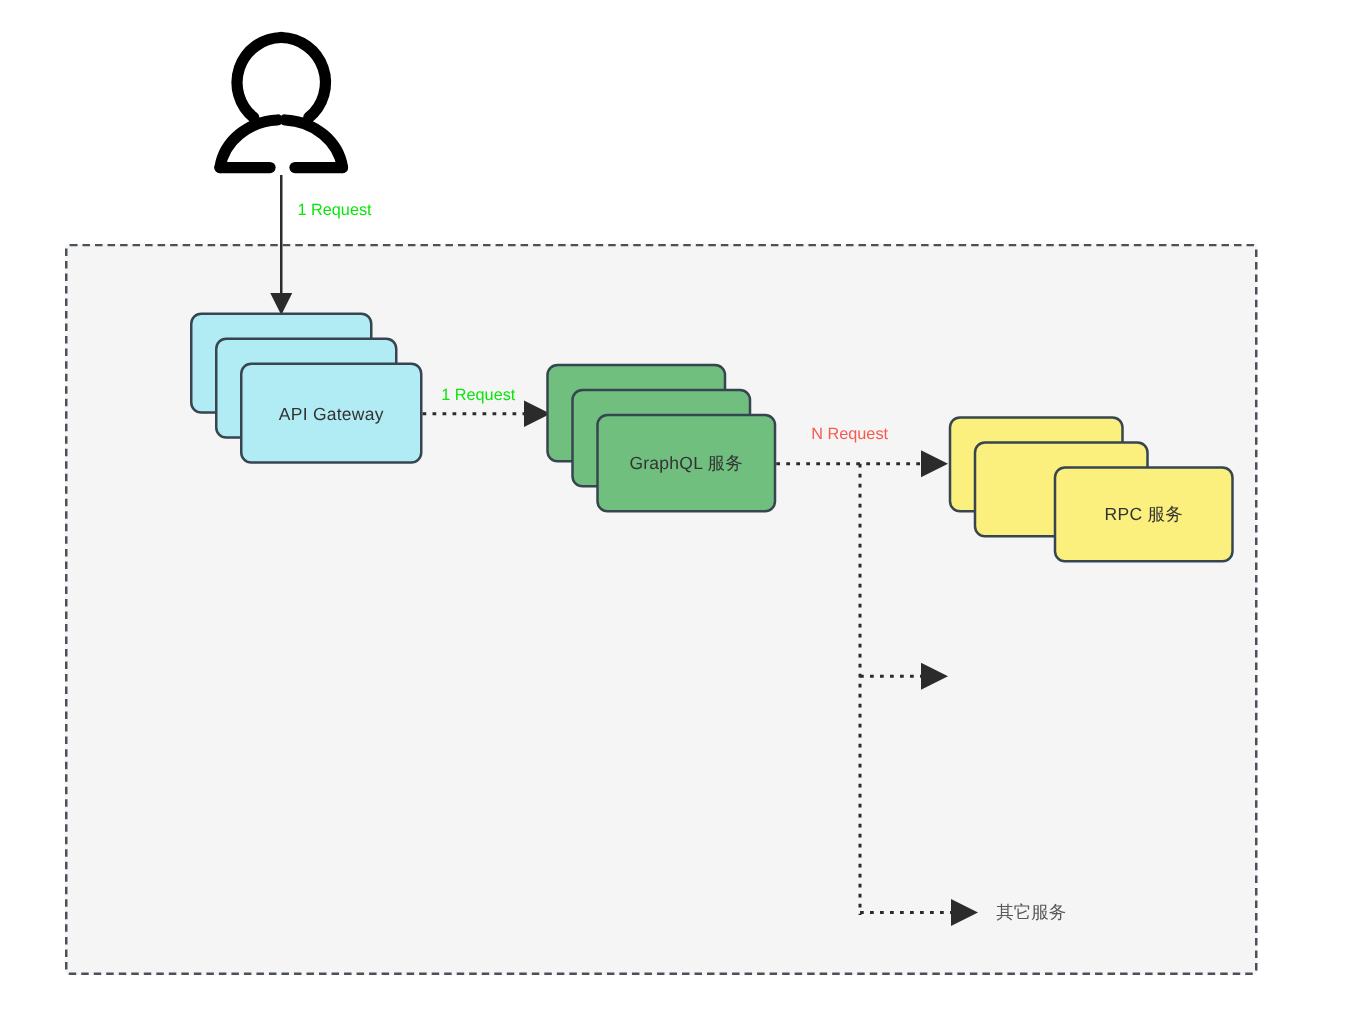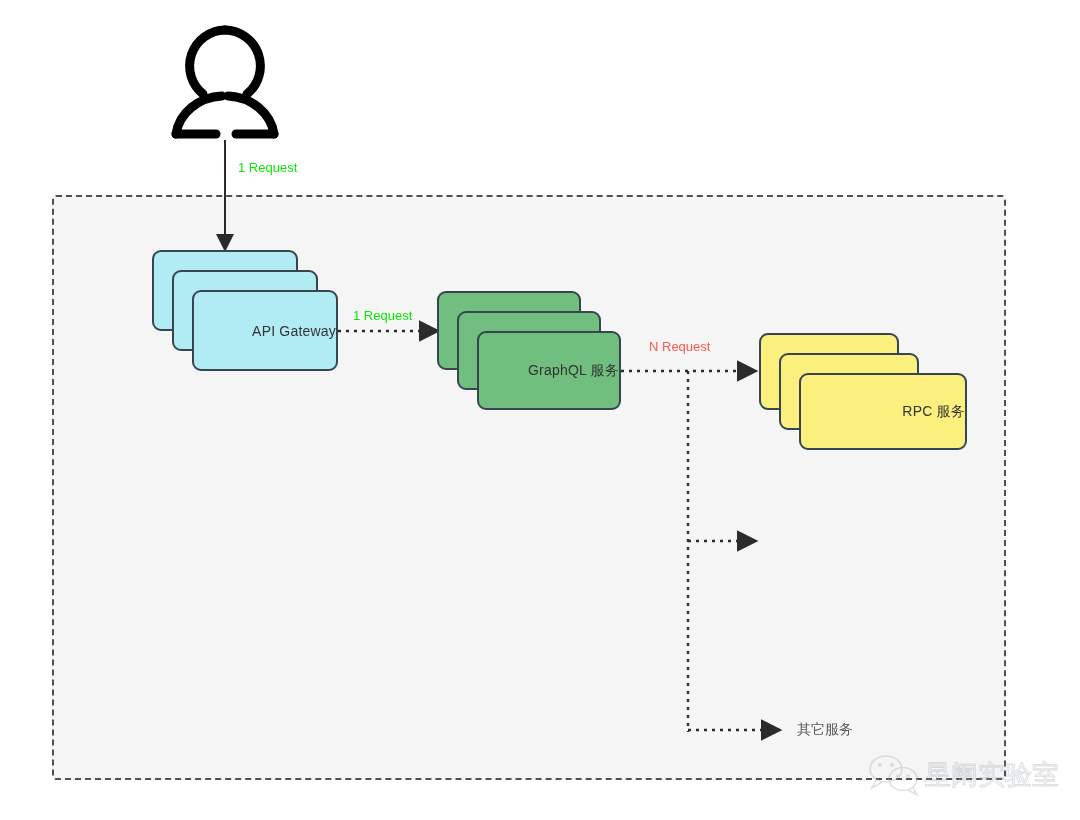--- a/index.html
+++ b/index.html
@@ -49,21 +49,21 @@
   }
   .card.back2 { left: 0px;  top: 0px;  }
   .card.back1 { left: 20px; top: 20px; }
   .card.front { left: 40px; top: 40px; }
   .card-label {
     position: absolute;
     left: 0;
     right: 0;
     top: 50%;
     transform: translateY(-50%);
-    text-align: right;
+    text-align: center;
     font-size: 14px;
     color: #333333;
     letter-spacing: 0.2px;
     white-space: nowrap;
   }
   .blue  { background: #b1ecf5; }
   .green { background: #70bf7f; }
   .yellow{ background: #fbef7e; }
 
   
@@ -150,45 +150,28 @@
     <div class="card green back2" style="width:144px; height:79px;"></div>
     <div class="card green back1" style="width:144px; height:79px;"></div>
     <div class="card green front" style="width:144px; height:79px;">
       <div class="card-label">GraphQL 服务</div>
     </div>
   </div>
 
   <div class="stack" style="left:759px; top:333px; width:180px; height:117px;">
     <div class="card yellow back2" style="width:140px; height:77px;"></div>
     <div class="card yellow back1" style="width:140px; height:77px;"></div>
-    <div class="card yellow front" style="width:168px; height:77px;">
+    <div class="card yellow front" style="width:144px; height:77px;margin-left:44px;">
       <div class="card-label">RPC 服务</div>
     </div>
   </div>
 
 
   <div class="plain-label" style="left:797px; top:721px;">其它服务</div>
 
   <div class="edge-label" style="left:238px; top:160px; color:#0ae60a;">1 Request</div>
 
   <div class="edge-label" style="left:353px; top:308px; color:#0ae60a;">1 Request</div>
 
   <div class="edge-label" style="left:649px; top:339px; color:#f85a50;">N Request</div>
 
-  <div class="watermark">
-    <svg width="206" height="46" viewBox="0 0 206 46">
-      <g fill="none" stroke="#9aa0a6" stroke-width="1.6">
-        <ellipse cx="20" cy="17" rx="16" ry="13"></ellipse>
-        <path d="M10 28 L6 36 L16 30"></path>
-        <ellipse cx="37" cy="27" rx="14" ry="11.5"></ellipse>
-        <path d="M47 36 L51 43 L42 38"></path>
-      </g>
-      <g fill="#9aa0a6">
-        <circle cx="14" cy="13" r="2"></circle>
-        <circle cx="26" cy="13" r="2"></circle>
-        <circle cx="32" cy="24" r="1.8"></circle>
-        <circle cx="42" cy="24" r="1.8"></circle>
-      </g>
-      <text x="58" y="32" font-family="'Liberation Sans', sans-serif" font-size="27" fill="none" stroke="#9aa0a6" stroke-width="1.1">星阑实验室</text>
-    </svg>
-  </div>
 
 </div>
 
 </body></html>

